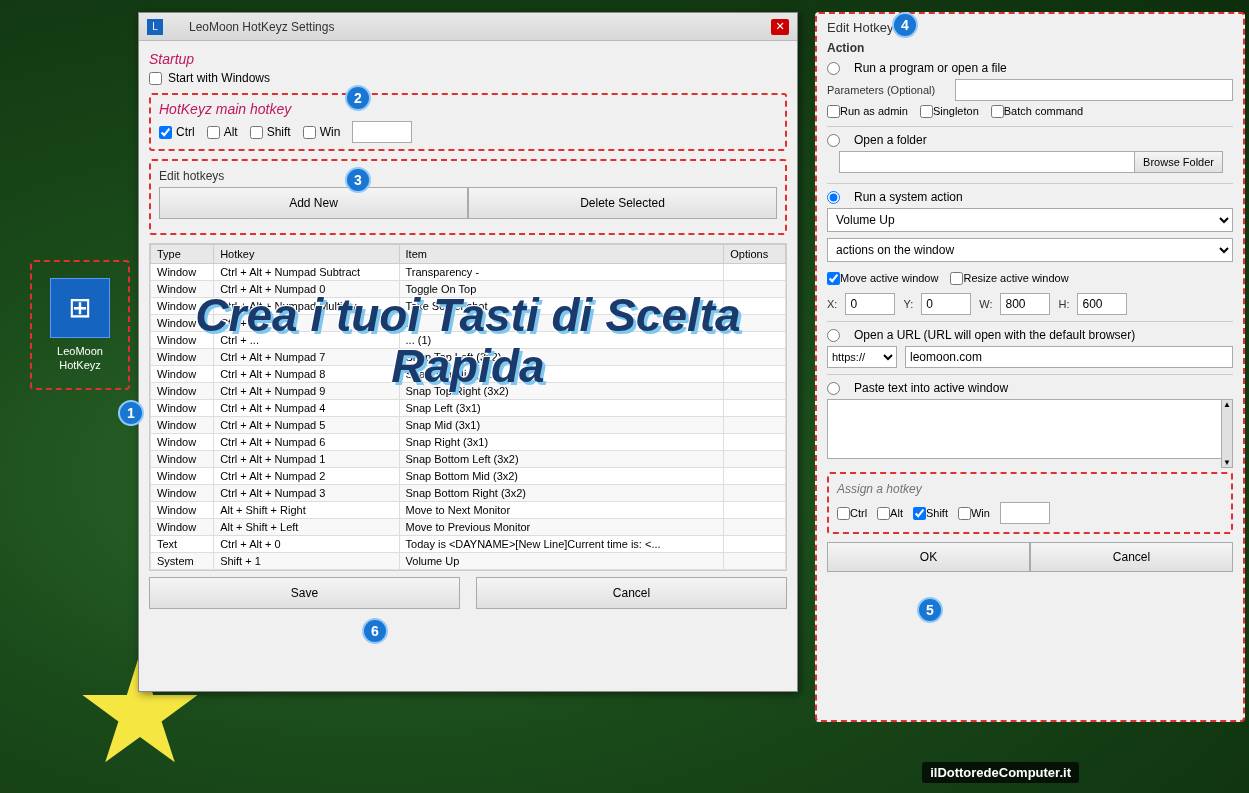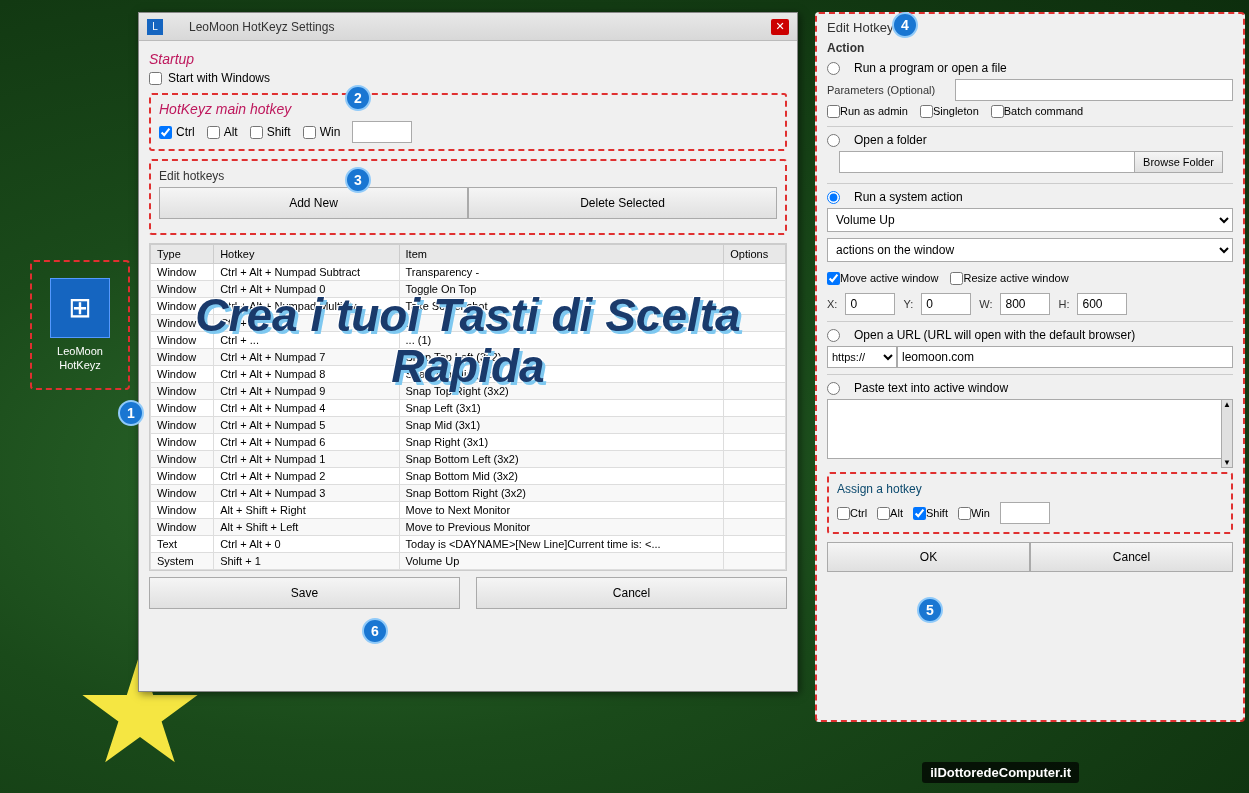--- a/index.html
+++ b/index.html
@@ -401,21 +401,21 @@
       height: 22px;
       border: 1px solid #aaa;
       background: #fff;
       padding: 2px 4px;
       font-size: 12px;
     }
 
     .url-row {
       display: flex;
       align-items: center;
-      gap: 0;
+      gap: 8px;
       margin-bottom: 4px;
     }
 
     .url-protocol {
       width: 70px;
       height: 22px;
       border: 1px solid #aaa;
       background: #fff;
       font-size: 11px;
     }
@@ -444,22 +444,23 @@
     .assign-section {
       border: 2px dashed #e03030;
       border-radius: 3px;
       padding: 8px;
       margin-top: 4px;
       position: relative;
     }
 
     .assign-label {
       font-size: 12px;
-      color: #0c4a6e;
+      color: #737373;
       margin-bottom: 6px;
+      font-style: italic;
     }
 
     .assign-row {
       display: flex;
       align-items: center;
       gap: 10px;
     }
 
     .ok-cancel-row {
       display: flex;

